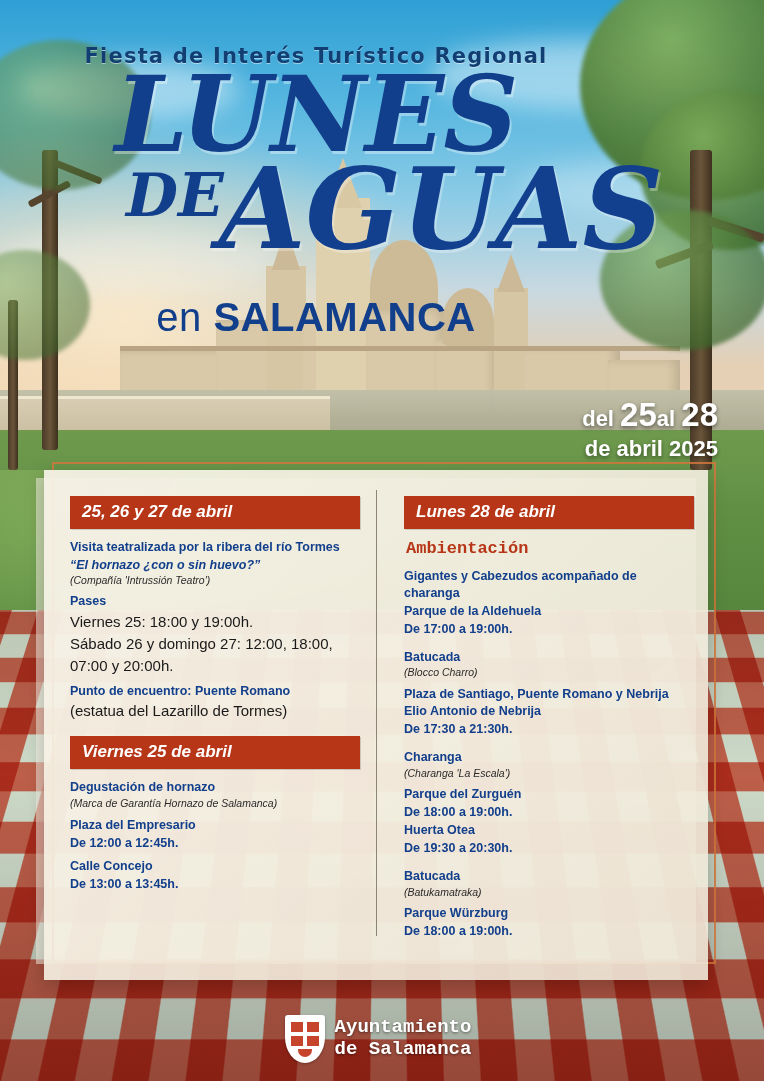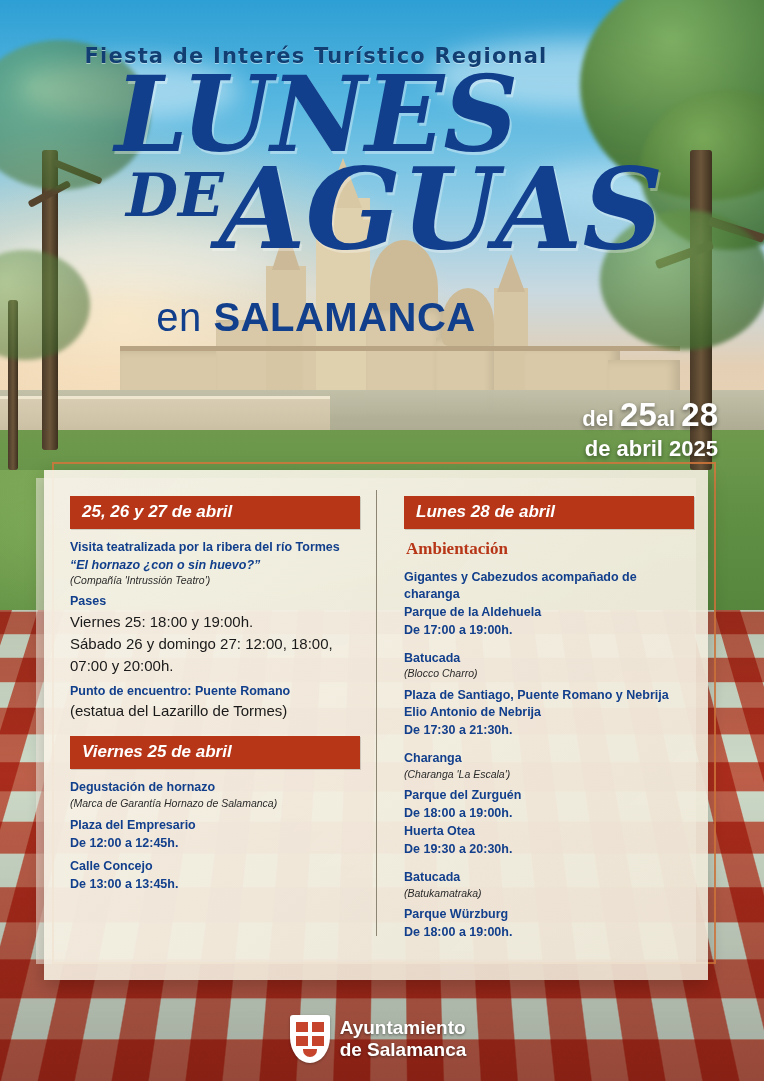--- a/index.html
+++ b/index.html
@@ -158,33 +158,33 @@
   .colL{left:26px;width:290px;}
   .colR{left:360px;width:290px;}
   .ribbon{
     display:block;background:#b73617;color:#fff;
     font-style:italic;font-weight:bold;font-size:17px;
     padding:6px 10px 7px 12px;margin-bottom:10px;
     box-shadow:1px 1px 0 rgba(0,0,0,.15);
   }
   .amb{
     color:#b73617;font-weight:bold;font-size:17px;margin:2px 0 10px 2px;
-    font-family:Liberation Serif, serif;
+    font-family:Liberation Mono, monospace;
   }
   .t-strong{color:#123f8c;font-weight:bold;font-size:12.5px;line-height:1.35;margin-bottom:1px;}
   .t-em{color:#123f8c;font-weight:bold;font-style:italic;font-size:12.5px;line-height:1.35;}
   .t-it{color:#2b2b2b;font-style:italic;font-size:10.5px;line-height:1.3;margin-bottom:6px;}
   .t-plain{color:#1a1a1a;font-size:15px;line-height:1.45;}
   .t-gap{height:10px;}
   .t-gap-s{height:6px;}
   .blockgap{height:14px;}
   
   .footer{
     position:absolute;left:0;bottom:18px;width:756px;z-index:12;
-    display:flex;align-items:center;justify-content:center;gap:10px;
+    display:flex;align-items:center;justify-content:center;gap:10px;font-family:Liberation Mono, monospace;
   }
   .crest{
     width:40px;height:48px;background:#ffffff;
     border-radius:3px 3px 20px 20px/3px 3px 26px 26px;
     position:relative;box-shadow:0 1px 3px rgba(0,0,0,.3);
   }
   .crest i{
     position:absolute;display:block;background:#c6442c;
   }
   .footer-txt{

